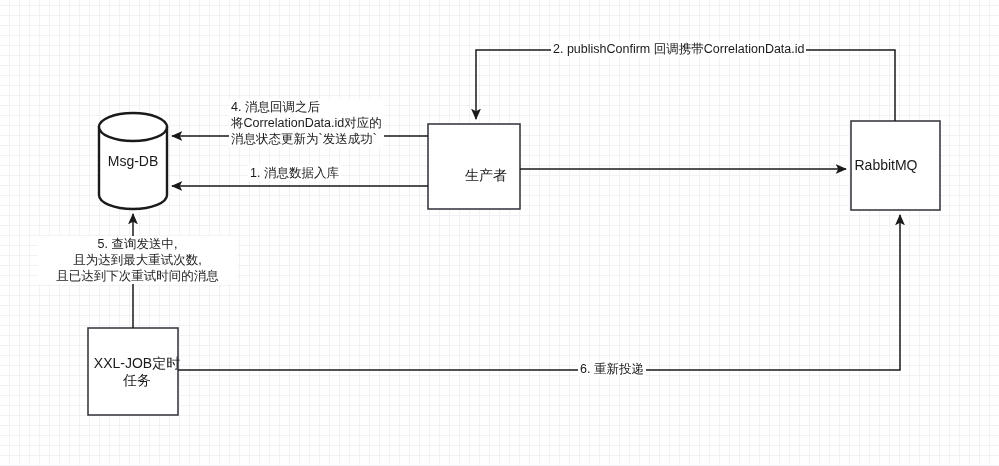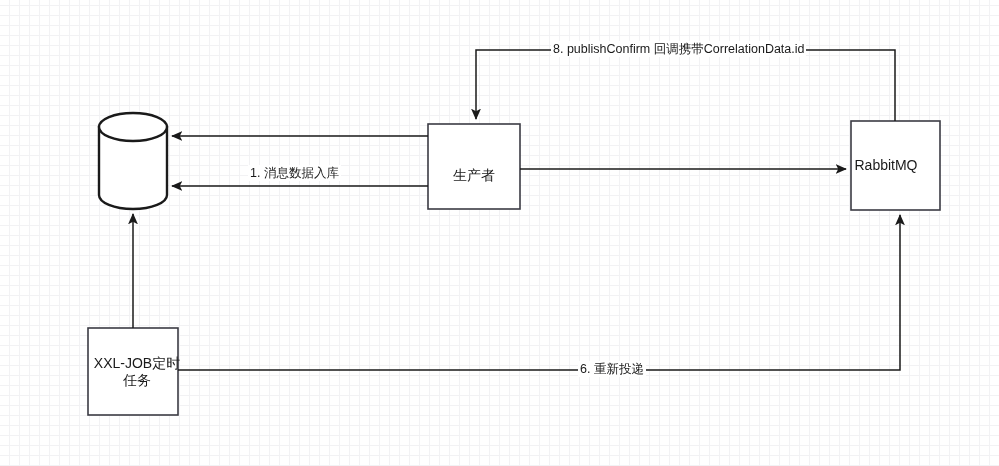--- a/index.html
+++ b/index.html
@@ -100,30 +100,37 @@
 
     <g>
       <path d="M 133 328 L 133 214" fill="none" stroke="#1a1a1a" stroke-width="1.5" marker-end="url(#arrowhead)"></path>
     </g>
 
     <g>
       <path d="M 178 370 L 900 370 L 900 215" fill="none" stroke="#1a1a1a" stroke-width="1.5" marker-end="url(#arrowhead)"></path>
     </g>
   </svg>
 
+  <div class="node-label" style="left:99px; top:113px; width:68px; height:96px;">Msg-DB</div>
 
-  <div class="node-label" style="left:428px; top:124px; width:92px; height:103px;">生产者</div>
+  <div class="node-label" style="left:440px; top:124px; width:92px; height:103px;">生产者</div>
 
   <div class="node-label" style="left:851px; top:121px; width:70px; height:89px;">RabbitMQ</div>
 
   <div class="node-label" style="left:88px; top:328px; width:98px; height:87px;">XXL-JOB定时
 任务</div>
 
   <div class="edge-label el-left" style="left:248px; top:165px;">1. 消息数据入库</div>
 
 
-  <div class="edge-label el-left" style="left:551px; top:41px;">8. publishConfirm 回调携带CorrelationData.id</div>
+  <div class="edge-label el-left" style="left:551px; top:41px;">2. publishConfirm 回调携带CorrelationData.id</div>
 
+  <div class="edge-label el-left" style="left:229px; top:99px;">4. 消息回调之后
+将CorrelationData.id对应的
+消息状态更新为`发送成功`</div>
 
+  <div class="edge-label el-center" style="left:38px; top:236px; width:195px;">5. 查询发送中,
+且为达到最大重试次数,
+且已达到下次重试时间的消息</div>
 
   <div class="edge-label el-left" style="left:578px; top:361px;text-align:right;">6. 重新投递</div>
 
 </div>
 
 </body></html>

